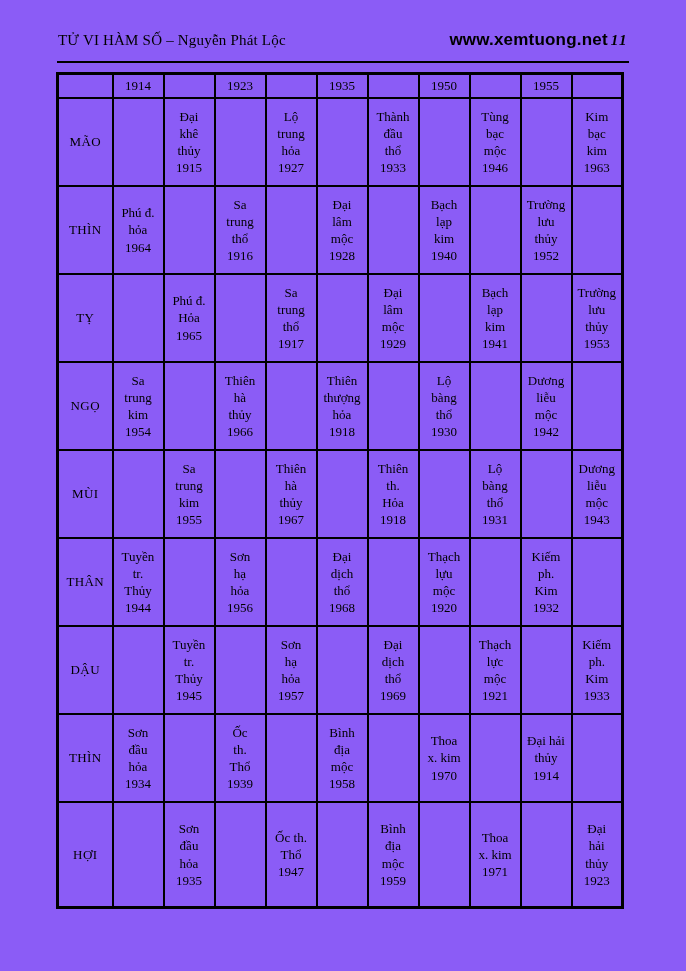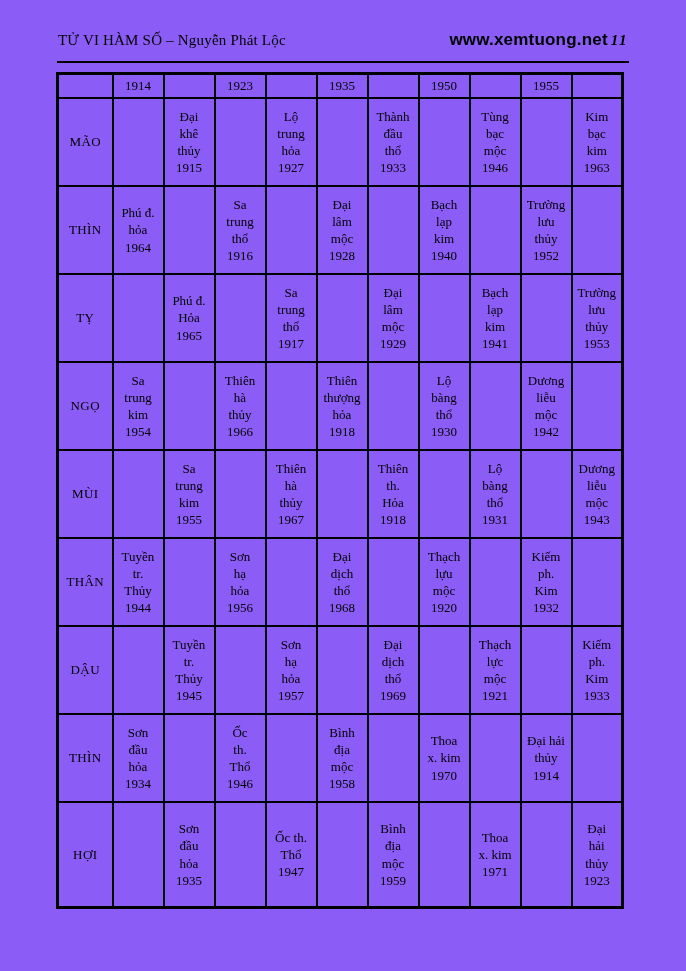--- a/index.html
+++ b/index.html
@@ -329,21 +329,21 @@
         <tr>
           <th class="rowlabel">THÌN</th>
           <td>Sơn
 đầu
 hỏa
 1934</td>
           <td></td>
           <td>Ốc
 th.
 Thổ
-1946</td>
+1939</td>
           <td></td>
           <td>Bình
 địa
 mộc
 1958</td>
           <td></td>
           <td>Thoa
 x. kim
 1970</td>
           <td></td>

